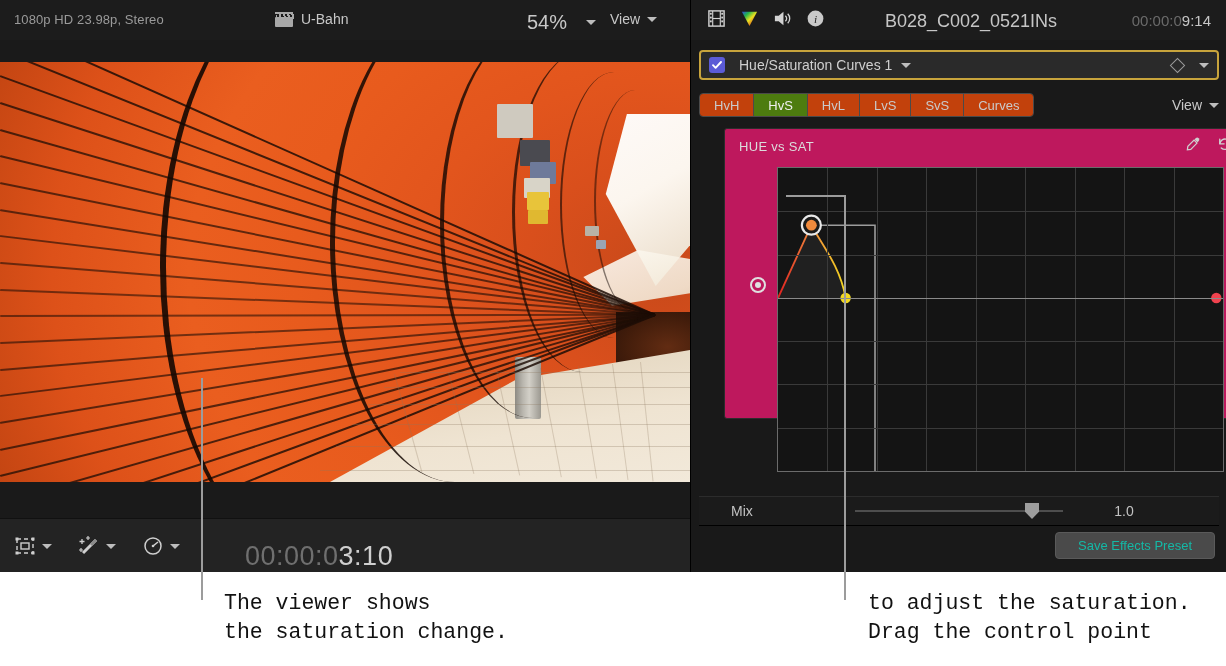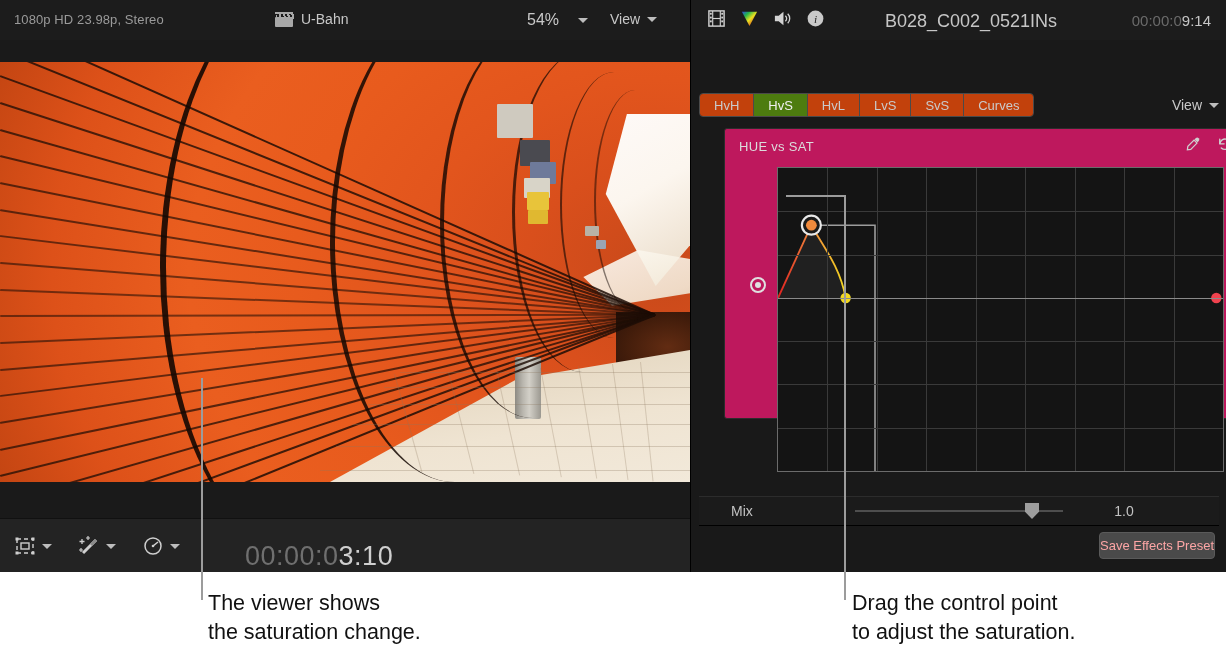--- a/index.html
+++ b/index.html
@@ -32,21 +32,21 @@
   .clapper-icon { width: 18px; height: 15px; position: relative; display:inline-block; }
   .clapper-icon .body { position:absolute; left:0; bottom:0; width:18px; height:10px; background:#a8a8a8; border-radius:1px;}
   .clapper-icon .top { position:absolute; left:0; top:0; width:18px; height:5px; background:#1c1c1c;
       border-top:2px solid #a8a8a8;}
   .clapper-icon .top::before{content:""; position:absolute; left:1px; top:-1px; width:18px; height:6px;
       background: repeating-linear-gradient(70deg,#a8a8a8 0 2px,transparent 2px 4px);}
   #viewer-clipname { font-size: 14px; color: #c8c8c8; }
   #zoom-ctl {
     position: absolute; left: 527px; top: 11px;
     display: flex; align-items: center; gap: 19px;
-    font-size: 16px; color: #c8c8c8;
+    font-size: 20px; color: #c8c8c8;
   }
   #view-ctl {
     position: absolute; left: 610px; top: 11px;
     display: flex; align-items: center; gap: 7px;
     font-size: 14px; color: #c8c8c8;
   }
   .chev { width:0;height:0;border-left:5px solid transparent;border-right:5px solid transparent;
           border-top:5px solid #bdbdbd; display:inline-block; }
 
   
@@ -195,31 +195,32 @@
   #mix-knob {
     position:absolute; left:176px; top:2px; width:14px; height:16px; background:#9d9d9d;
     clip-path: polygon(0 0,100% 0,100% 55%,50% 100%,0 55%);
   }
   #mix-value { width:110px; text-align:center; font-size:14px; color:#c2c2c2; }
 
   #insp-footer {
     position:absolute; left:0; top:526px; width:536px; height:46px; background:#191919;
   }
   #save-preset {
-    position:absolute; right:12px; top:6px; padding:5px 0;
-    background:#4a4a4a; border-radius:4px; color:#fca5a5; font-size:13px;
+    position:absolute; right:12px; top:6px; padding:5px 22px;
+    background:#4a4a4a; border-radius:4px; color:#14b8a6; font-size:13px;
     border:1px solid #5a5a5a;
   }
 
   
   #callouts { position:absolute; left:0; top:0; width:1226px; height:666px; pointer-events:none; }
   .callout-line { position:absolute; background:#9c9c9c; }
   .callout-text {
     position:absolute; color:#111; font-size:21.5px; line-height:29px;
-    font-family:Liberation Sans, sans-serif;
+    font-family:Liberation Mono, monospace;
+    margin-left:16px;
   }
   #white-strip { position:absolute; left:0; top:572px; width:1226px; height:94px; background:#fff; }
 </style>
 </head>
 <body>
 
 <div id="app">
 
   <div id="viewer-pane">
 
@@ -405,20 +406,33 @@
           </svg>
         </span>
       </div>
       <div id="insp-clip">B028_C002_0521INs</div>
       <div id="insp-tc">
         <span class="dim">00:00:0</span>
           <span class="bright">9:14</span>
       </div>
     </div>
 
+    <div id="effect-row">
+      <div id="effect-check">
+        <svg viewBox="0 0 12 12">
+            <path d="M2 6.2 L4.6 8.8 L10 3" fill="none" stroke="#fff" stroke-width="1.9" stroke-linecap="round" stroke-linejoin="round"></path>
+          </svg>
+      </div>
+      <span id="effect-name">Hue/Saturation Curves 1</span>
+      <span id="effect-name-chev" class="chev"></span>
+      <div id="effect-kf">
+        <span class="diamond"></span>
+        <span class="chev"></span>
+      </div>
+    </div>
 
     <div id="tabs-row">
       <div id="seg-tabs">
           <div class="seg">
             <span>HvH</span>
           </div>
           <div class="seg active">
             <span>HvS</span>
           </div>
           <div class="seg">
@@ -536,16 +550,16 @@
 <div id="callouts">
   <div class="callout-line" style="left:201px; top:378px; width:2px; height:222px;"></div>
   <div class="callout-text" style="left:208px; top:589px;">
     <div>The viewer shows</div>
     <div>the saturation change.</div>
   </div>
 
   <div class="callout-line" style="left:786px; top:195px; width:60px; height:2px;"></div>
   <div class="callout-line" style="left:844px; top:195px; width:2px; height:405px;"></div>
   <div class="callout-text" style="left:852px; top:589px;">
+    <div>to adjust the saturation.</div>
     <div>Drag the control point</div>
-    <div>to adjust the saturation.</div>
   </div>
 </div>
 
 </body></html>

